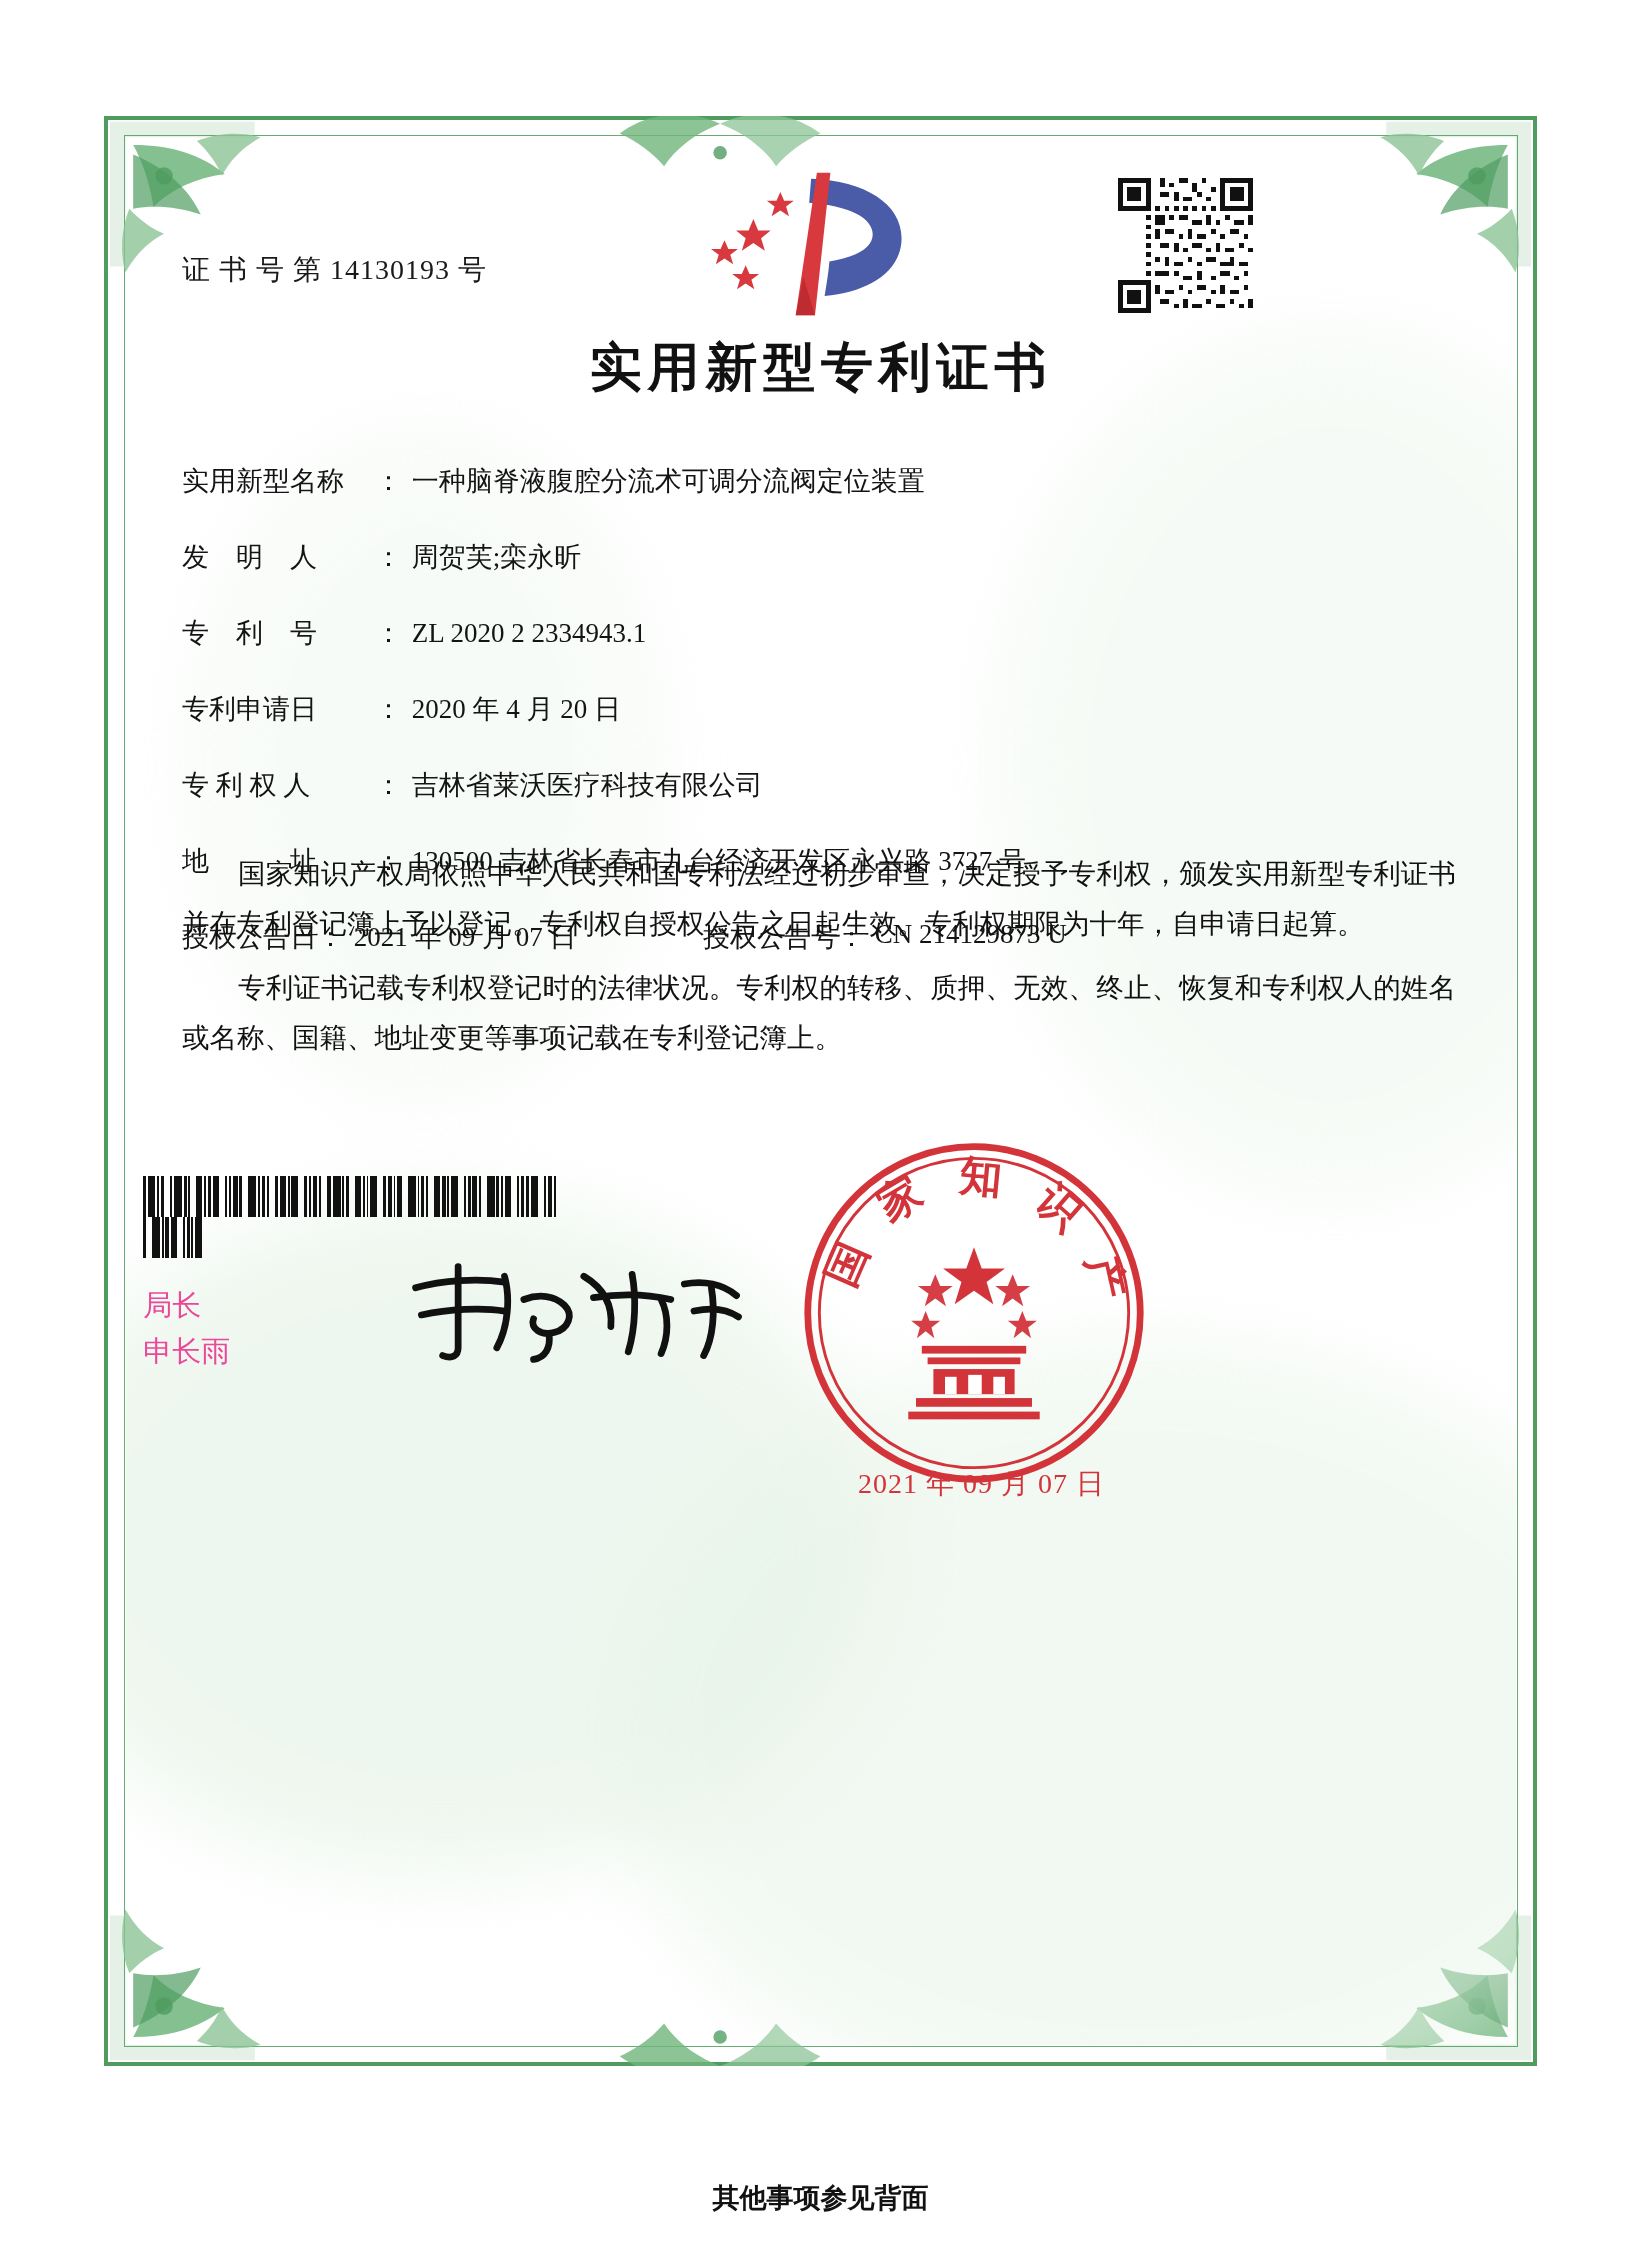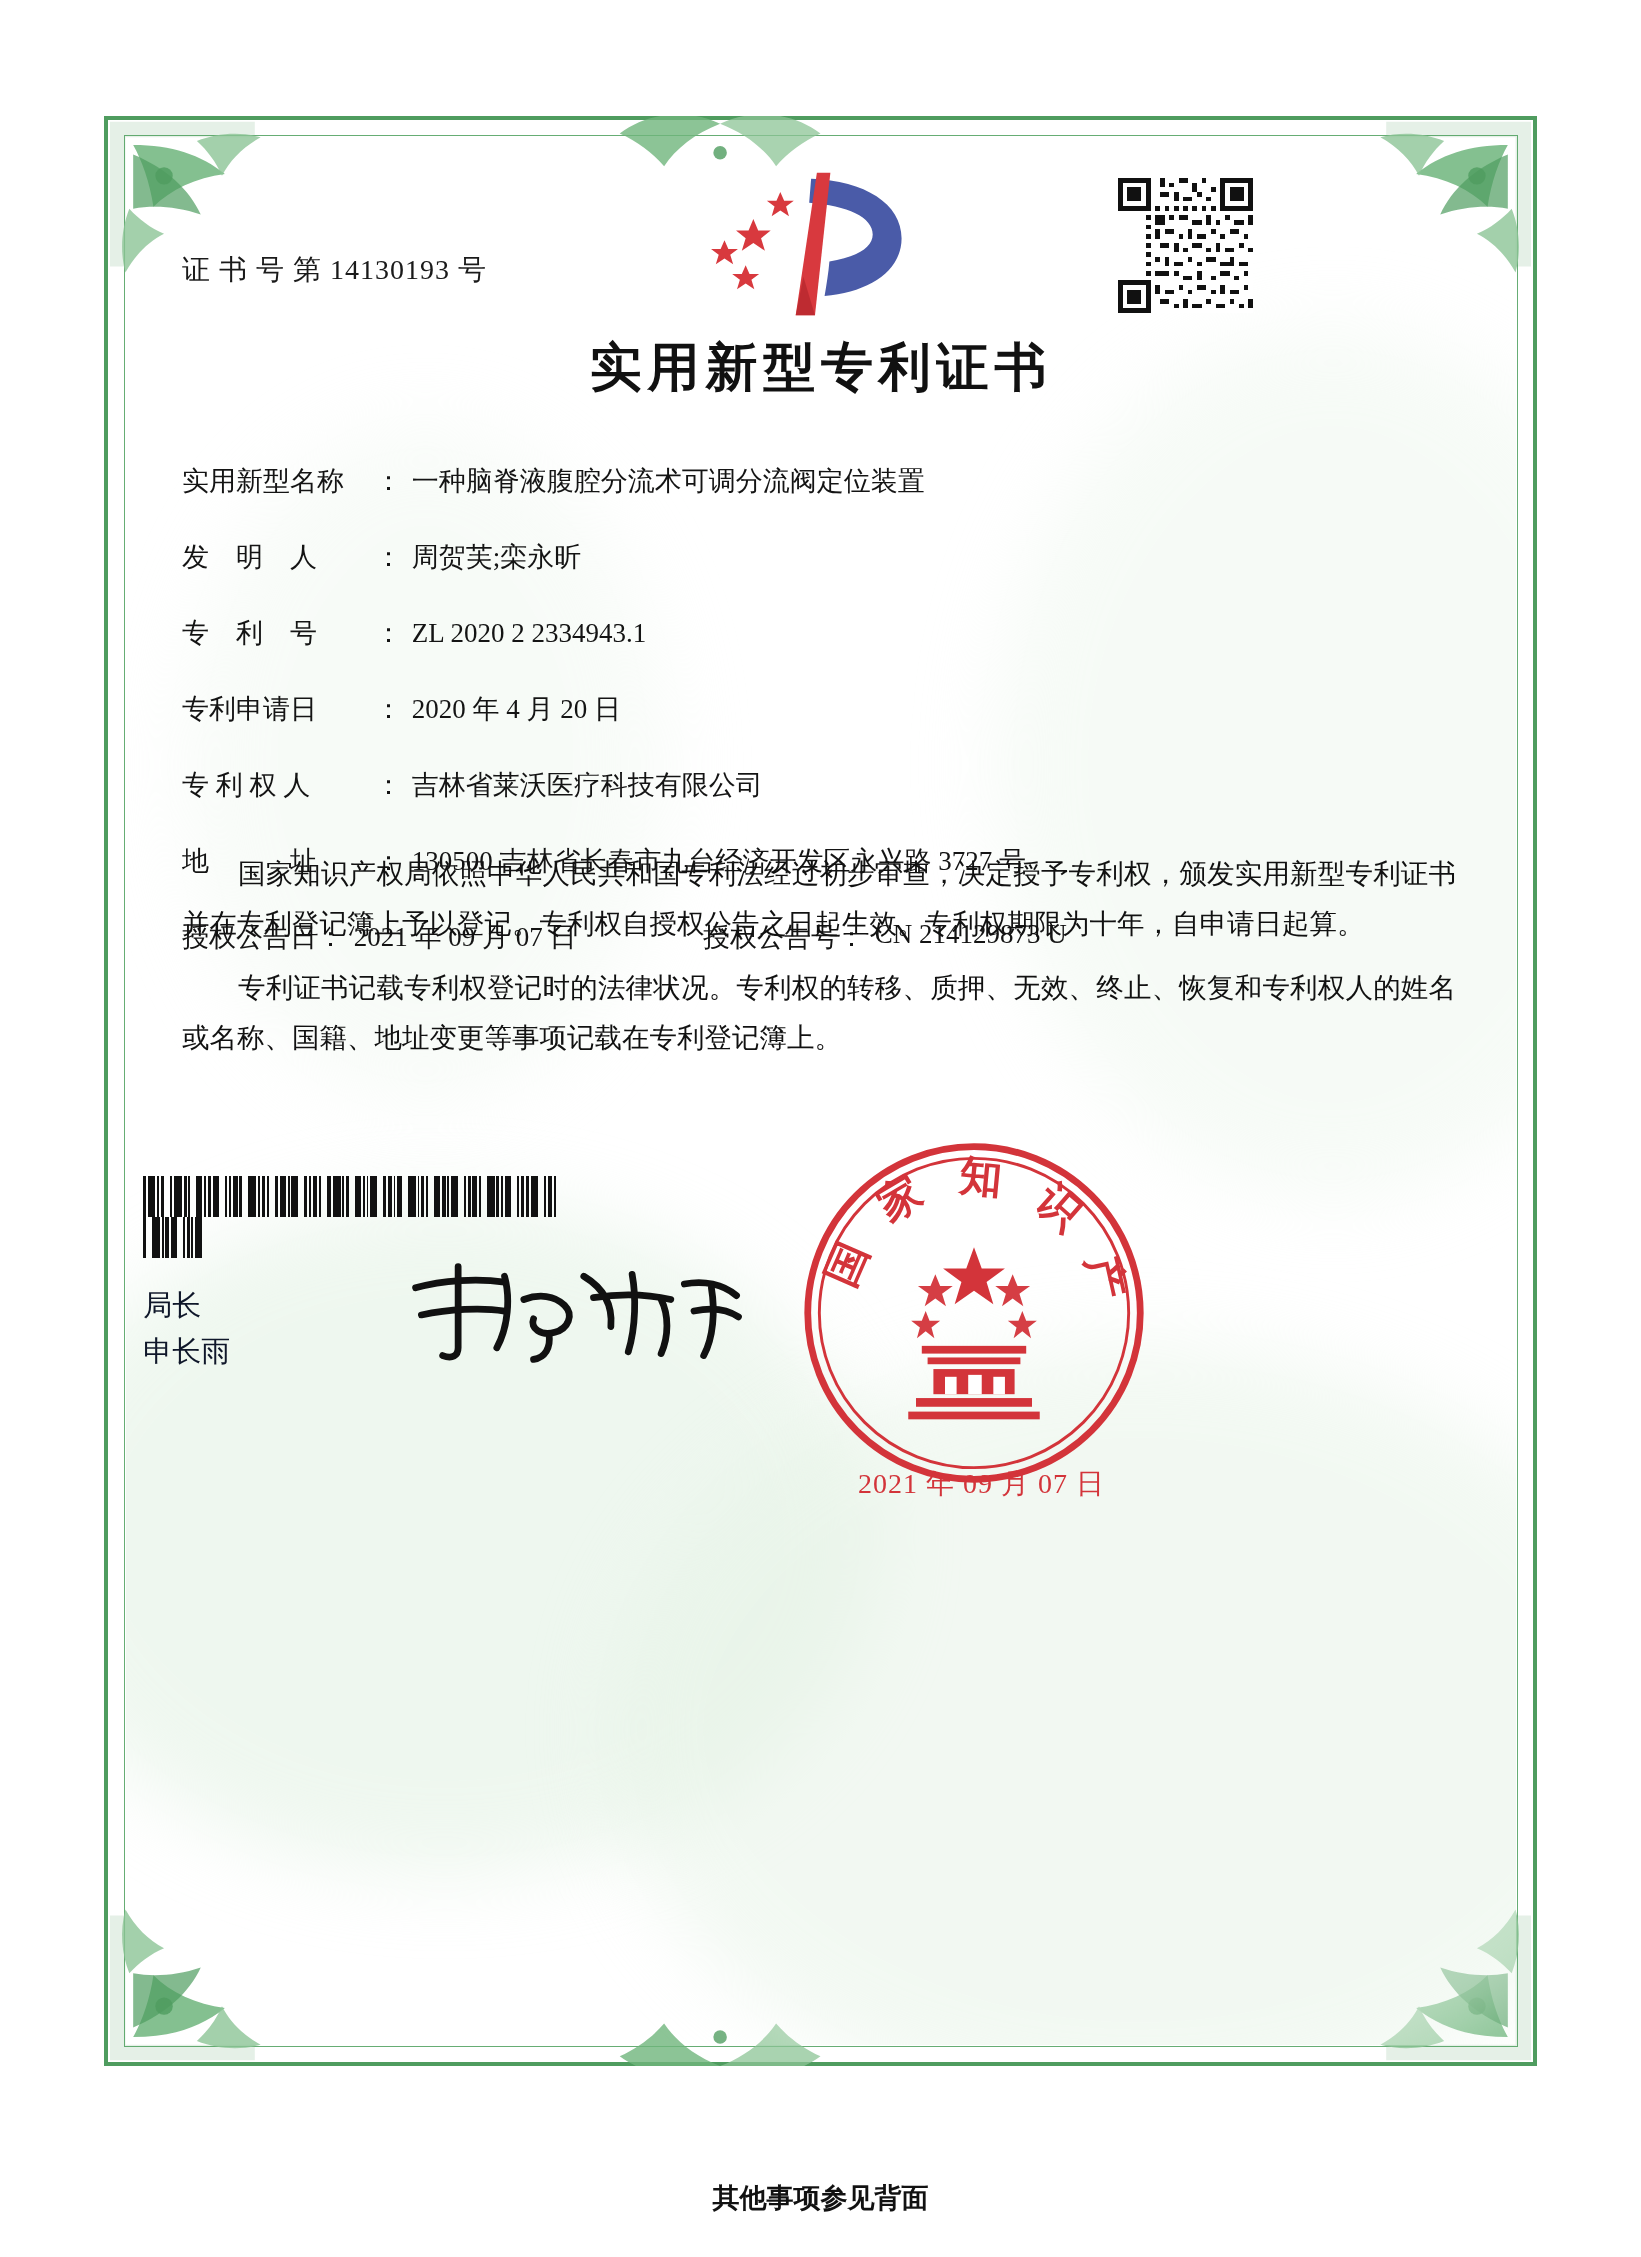--- a/index.html
+++ b/index.html
@@ -182,21 +182,21 @@
     vertical-align: top;
   }
 
   
   .director {
     position: absolute;
     left: 19.3px;
     top: 1147px;
     font-size: 29px;
     line-height: 46px;
-    color: #0f172a;
+    color: #ec4899;
   }
   .signature {
     position: absolute;
     left: 280px;
     top: 1120px;
     width: 348px;
     height: 116px;
   }
 
   

